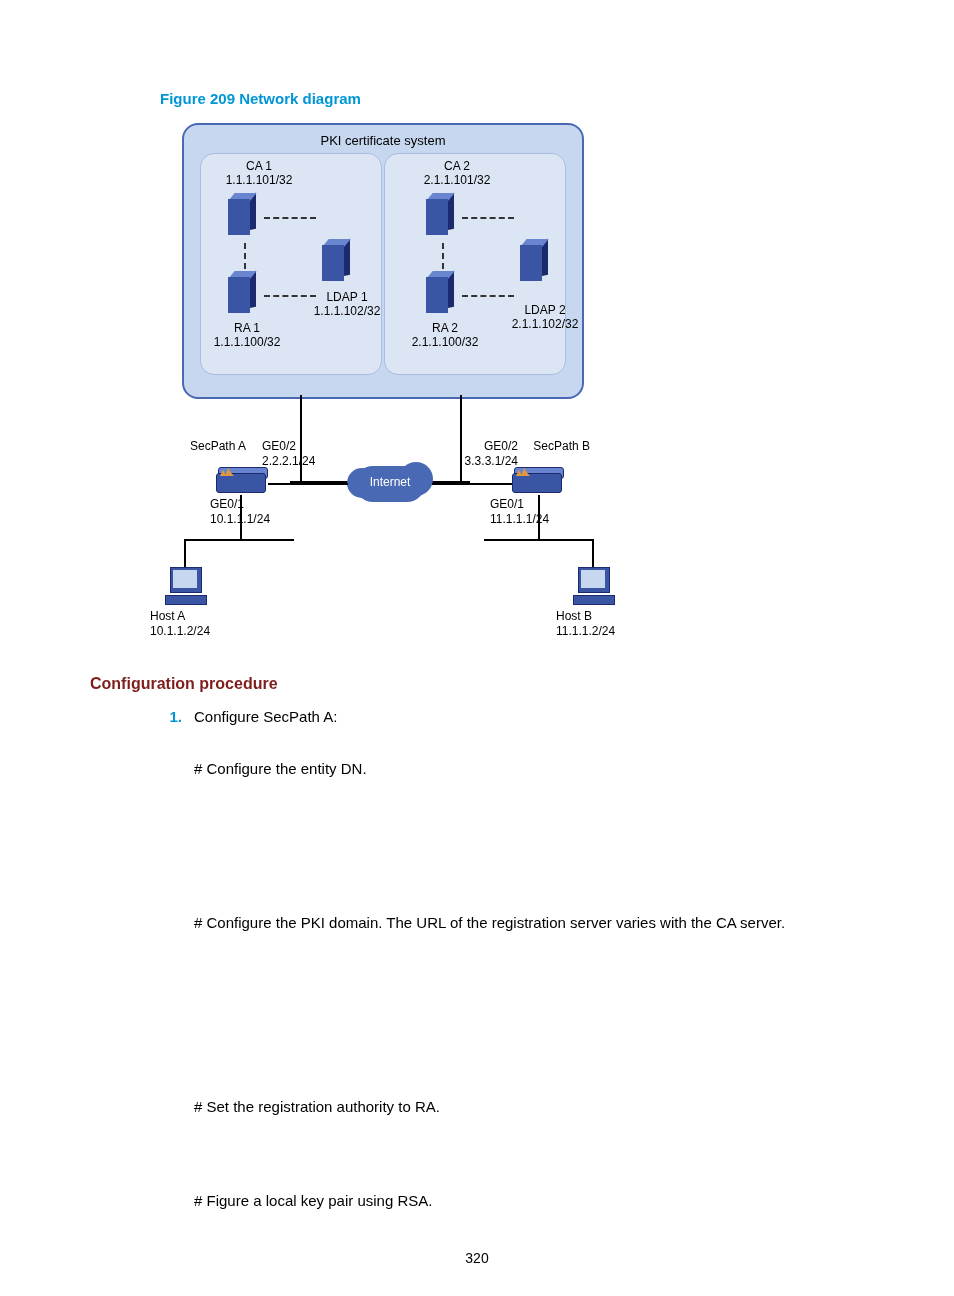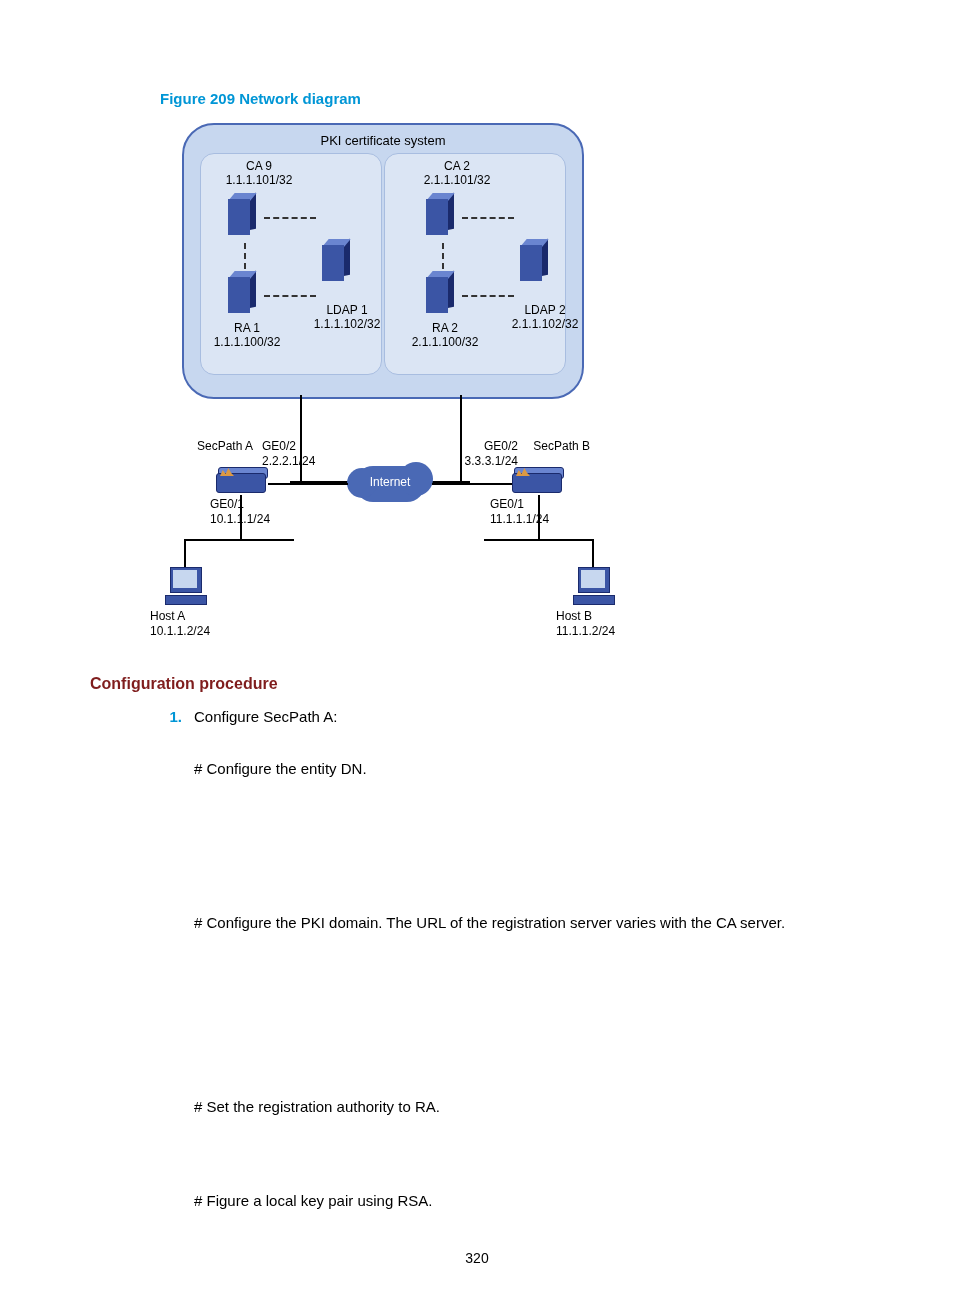--- a/index.html
+++ b/index.html
@@ -5,21 +5,21 @@
 body{margin:0;padding:0;font-family:Arial,Helvetica,sans-serif;background:#fff;color:#000}
 .page{width:954px;height:1296px;position:relative;margin:0 auto}
 .content{position:absolute;left:90px;top:90px;width:790px}
 .fig-title{color:#0096d6;font-weight:bold;font-size:15px;margin-left:70px;margin-bottom:14px}
 .section-title{color:#7f1d1d;font-weight:bold;font-size:16px;margin-top:24px;margin-bottom:12px}
 .list-num{color:#0096d6;font-weight:bold;font-size:15px;display:inline-block;width:36px;text-align:right;margin-right:12px}
 .step-line{margin-left:56px;font-size:15px;line-height:1.6}
 .step-block{margin-left:104px;font-size:15px;line-height:1.6;margin-top:28px}
 .page-num{position:absolute;bottom:30px;width:954px;text-align:center;font-size:14px}
 .diagram{position:relative;width:460px;height:530px;margin-left:70px}
-.pki-box{position:absolute;left:22px;top:2px;width:398px;height:272px;background:#c7d7ef;border:2px solid #4a69b5;border-radius:32px}
+.pki-box{position:absolute;left:22px;top:2px;width:398px;height:272px;background:#c7d7ef;border:2px solid #4a69b5;border-radius:16px}
 .pki-title{position:absolute;left:0;top:8px;width:100%;text-align:center;font-size:13px}
 .sub-box{position:absolute;width:180px;height:220px;background:#dbe5f4;border:1px solid #a8bde0;border-radius:14px;top:28px}
 .sub-left{left:16px}
 .sub-right{right:16px}
 .srv-lbl{position:absolute;font-size:12px;text-align:center;line-height:1.2}
 .server{position:absolute;width:32px;height:44px}
 .server .back{position:absolute;width:22px;height:36px;background:#1a2a6c;left:6px;top:0;transform:skewY(-12deg)}
 .server .front{position:absolute;width:22px;height:36px;background:#3b55a5;left:0;top:4px}
 .server .top{position:absolute;width:22px;height:8px;background:#6a85d0;left:0;top:-2px;transform:skewX(-40deg);transform-origin:bottom left}
 .arrow-h{position:absolute;border-top:2px dashed #333;height:0}
@@ -50,21 +50,21 @@
 
 <div class="fig-title">Figure 209 Network diagram</div>
 
 <div class="diagram">
   <div class="pki-box">
     <div class="pki-title">PKI certificate system</div>
     <div class="sub-box sub-left"></div>
     <div class="sub-box sub-right"></div>
 
     <div class="srv-lbl" style="left:30px;top:34px;width:90px">
-      <span>CA 9</span><br>
+      <span>CA 1</span><br>
       <span>1.1.1.101/32</span>
     </div>
     <div class="server" style="left:44px;top:70px">
             <div class="back"></div>
             <div class="top"></div>
             <div class="front"></div>
           </div>
 
     <div class="srv-lbl" style="left:228px;top:34px;width:90px">
       <span>CA 2</span><br>
@@ -74,21 +74,21 @@
             <div class="back"></div>
             <div class="top"></div>
             <div class="front"></div>
           </div>
 
     <div class="server" style="left:138px;top:116px">
             <div class="back"></div>
             <div class="top"></div>
             <div class="front"></div>
           </div>
-    <div class="srv-lbl" style="left:118px;top:178px;width:90px">
+    <div class="srv-lbl" style="left:118px;top:165px;width:90px">
       <span>LDAP 1</span><br>
       <span>1.1.1.102/32</span>
     </div>
 
     <div class="server" style="left:336px;top:116px">
             <div class="back"></div>
             <div class="top"></div>
             <div class="front"></div>
           </div>
     <div class="srv-lbl" style="left:316px;top:178px;width:90px">
@@ -126,21 +126,21 @@
 
   <div class="line line-v" style="left:140px;top:274px;height:86px"></div>
   <div class="line line-v" style="left:300px;top:274px;height:86px"></div>
   <div class="line line-h" style="left:130px;top:360px;width:180px"></div>
 
   <div class="cloud">
     <div class="cloud-shape"></div>
     <div class="cloud-lbl">Internet</div>
   </div>
 
-  <div class="dev-lbl" style="left:30px;top:318px;width:70px;text-align:center">SecPath A</div>
+  <div class="dev-lbl" style="left:30px;top:318px;width:70px;text-align:left">SecPath A</div>
   <div class="dev-lbl" style="left:102px;top:318px;width:70px;text-align:left">
     <span>GE0/2</span><br>
     <span>2.2.2.1/24</span>
   </div>
   <div class="router" style="left:56px;top:346px">
           <div class="top"></div>
           <div class="body"></div>
           <div class="fire"></div>
         </div>
   <div class="line line-h" style="left:108px;top:362px;width:80px"></div>

